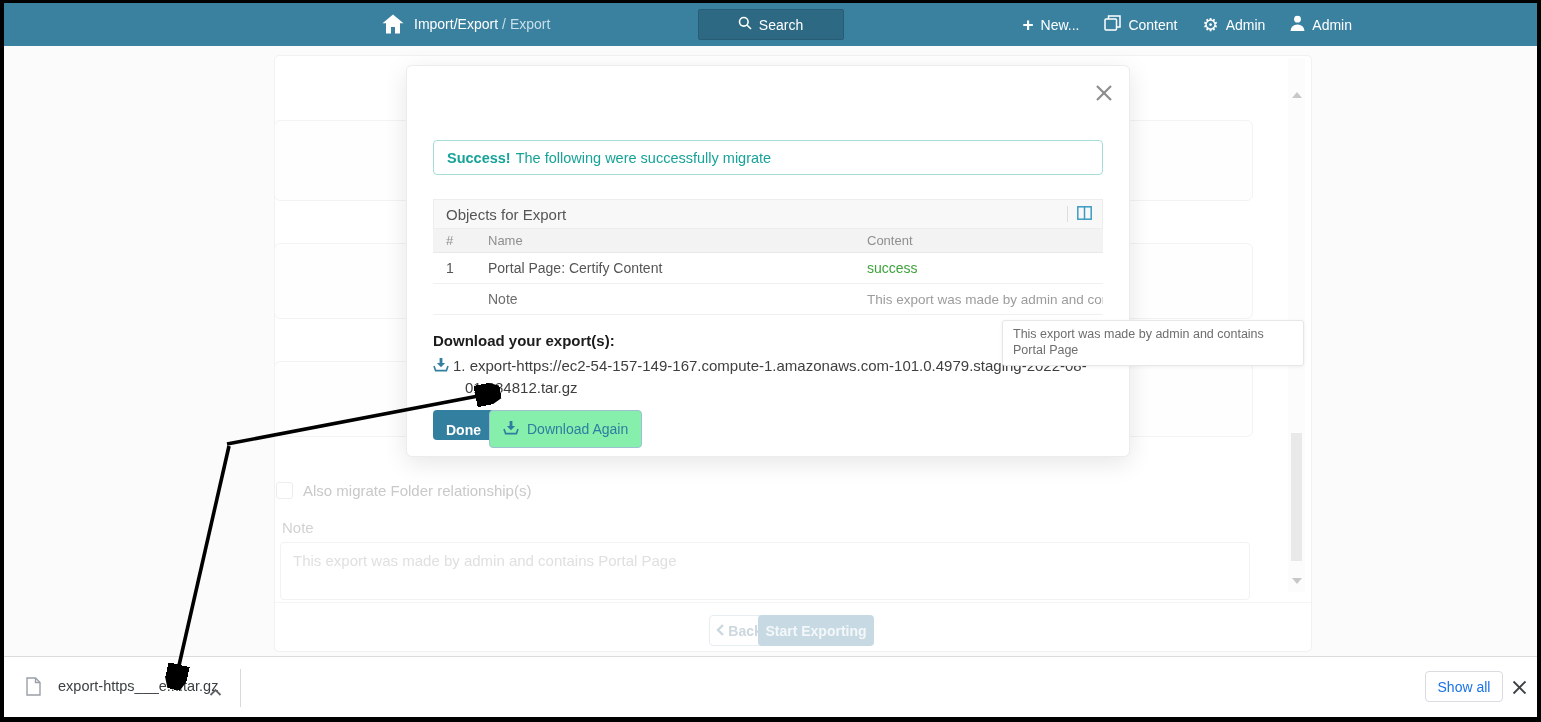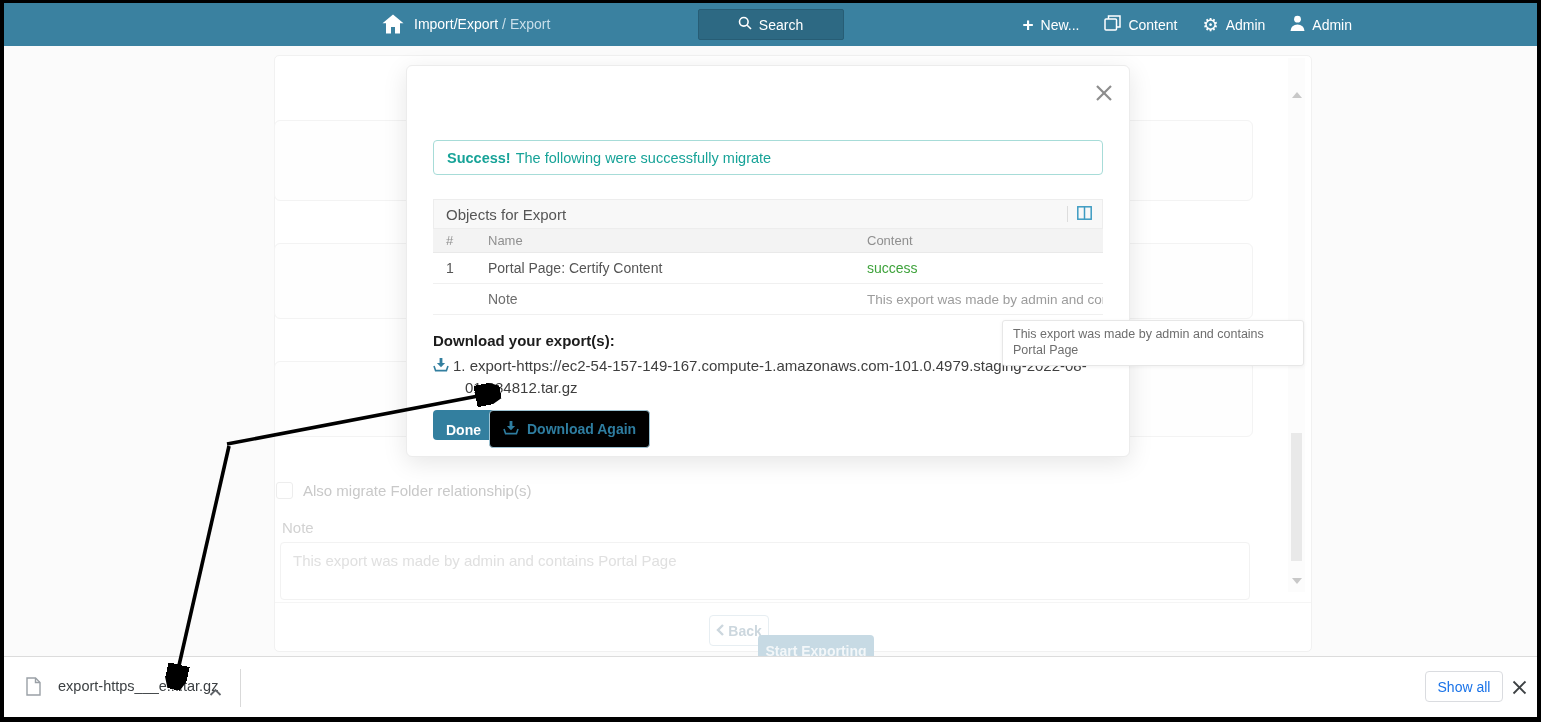--- a/index.html
+++ b/index.html
@@ -51,21 +51,21 @@
   .card-divider { position:absolute; left:0; right:0; top:546px; border-top:1px solid #f5f5f5; }
   .back-btn {
     position:absolute; left:434px; top:559px; width:60px; height:31px;
     border:1px solid #e7eef2; border-radius:4px; background:#fff;
     display:flex; align-items:center; justify-content:center; gap:4px;
     color:#ccd7de; font-size:14px; font-weight:bold; cursor:pointer;
   }
   .start-btn {
     position:absolute; left:483px; top:559px; width:116px; height:31px;
     background:#c7dae4; border:none; border-radius:4px;
-    color:#f3f7f9; font-size:14px; font-weight:bold; cursor:pointer;margin-top:20px;
+    color:#f3f7f9; font-size:14px; font-weight:bold; cursor:pointer;
   }
 
   
   .scrollbar { position:absolute; left:1284px; top:55px; width:17px; height:534px; background:#fcfcfc; z-index:2; }
   .sb-up, .sb-down { position:absolute; left:4px; width:0; height:0; border-left:5px solid transparent; border-right:5px solid transparent; cursor:pointer; }
   .sb-up   { top:34px;  border-bottom:6px solid #c8c8c8; }
   .sb-down { bottom:8px; border-top:6px solid #c8c8c8; }
   .sb-thumb { position:absolute; left:3px; top:375px; width:11px; height:128px; background:#e9e9e9; cursor:pointer; }
 
   
@@ -106,22 +106,22 @@
     font-size:15px; color:#3f3f3f; line-height:22px;
     padding-left:12px; text-indent:-12px; word-break:break-all; cursor:pointer;
   }
   .done-btn {
     position:absolute; left:26px; top:344px; height:30px; padding:12px 13px;
     background:#337f9f; border:none; border-radius:4px;
     color:#fff; font-size:14px; font-weight:bold; cursor:pointer;
   }
   .again-btn {
     position:absolute; left:82px; top:344px; height:30px; padding:18px 13px;
-    background:#000000; border:1px solid #9cc2d2; border-radius:4px;
-    color:#2e7da0; font-size:14px; font-weight:bold;
+    background:#86efac; border:1px solid #9cc2d2; border-radius:4px;
+    color:#2e7da0; font-size:14px; font-weight:normal;
     display:flex; align-items:center; gap:8px; cursor:pointer;
   }
 
   
   .tooltip {
     position:absolute; left:998px; top:317px; width:302px;
     background:#fff; border:1px solid #e7e7e7; border-radius:3px;
     box-shadow:0 1px 4px rgba(0,0,0,0.06);
     padding:5px 10px 7px; font-size:12.5px; color:#6e6e6e; line-height:16px; z-index:30;
   }

